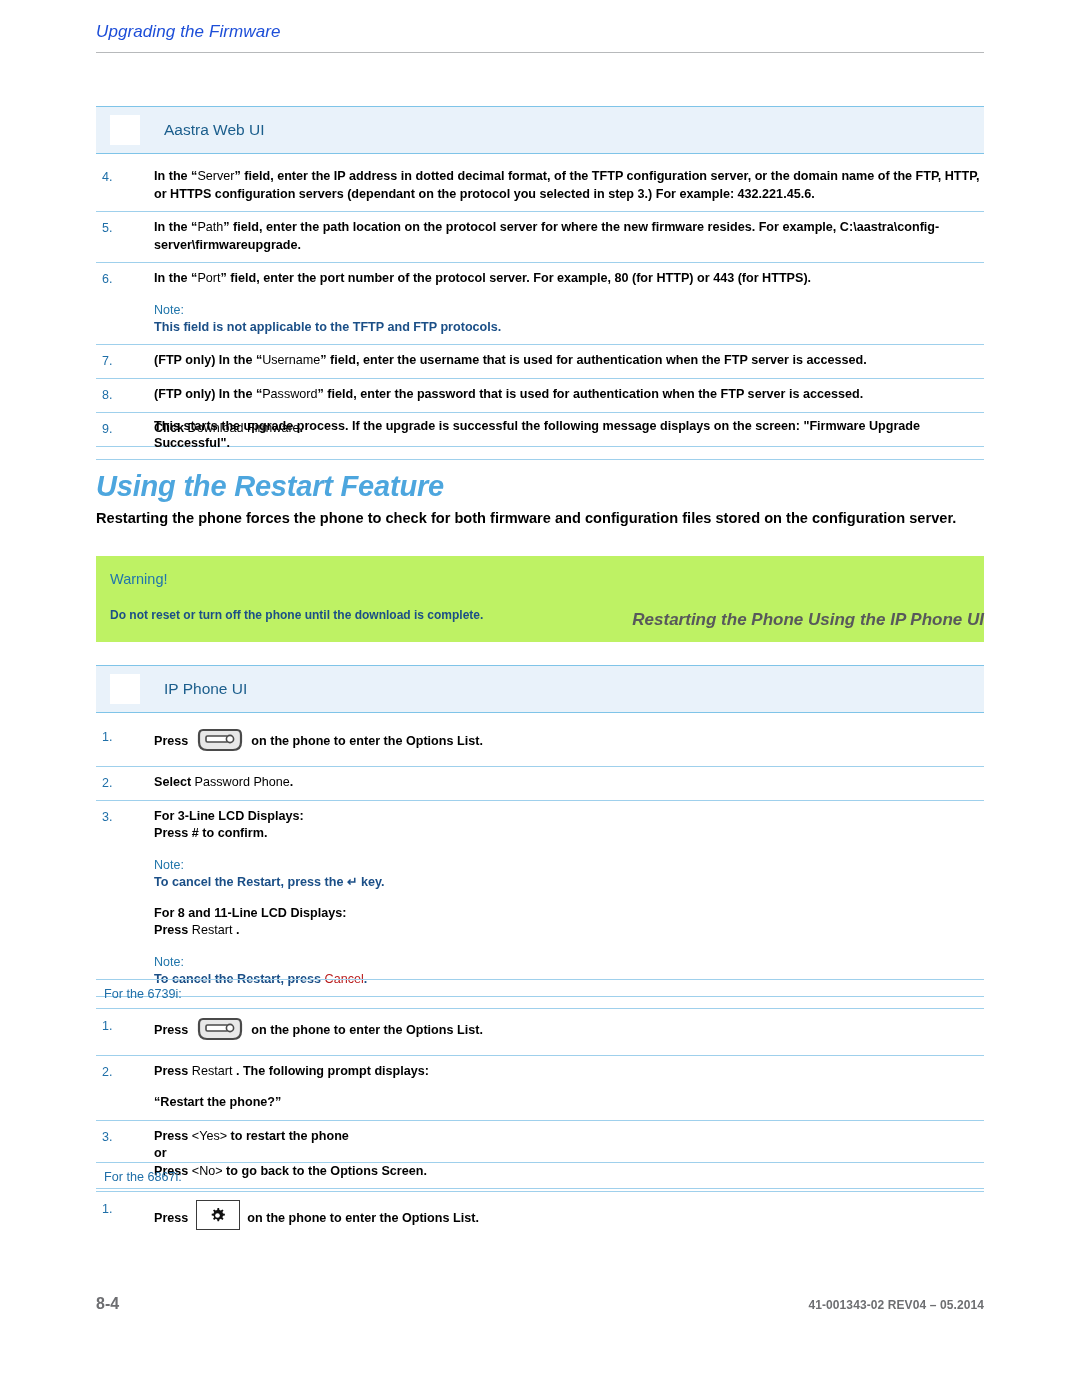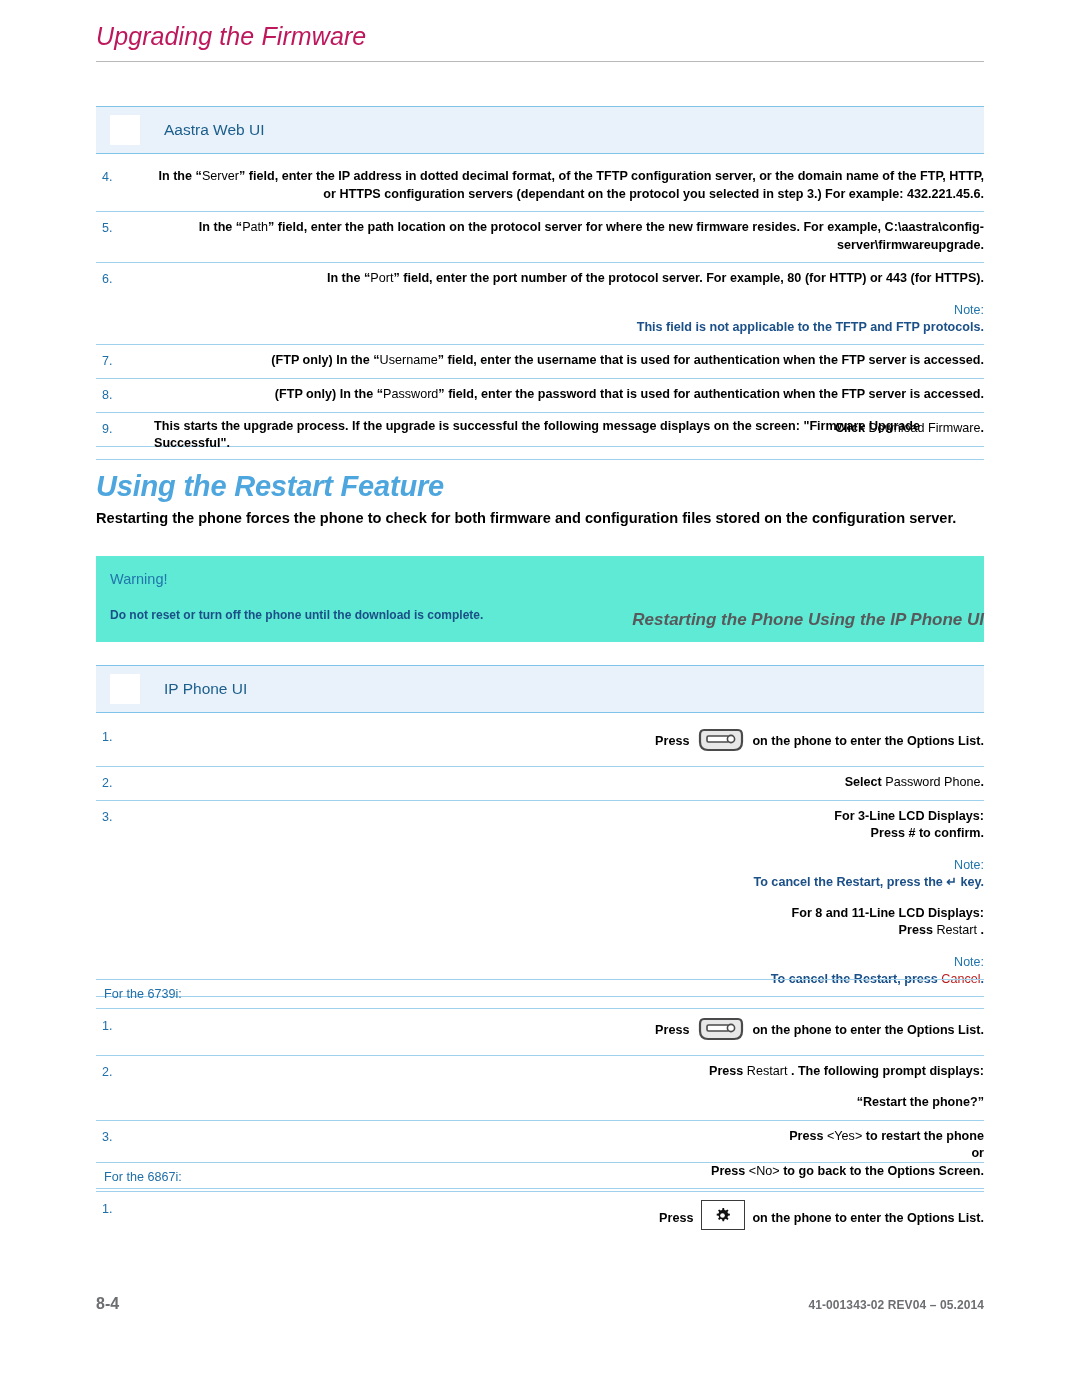--- a/index.html
+++ b/index.html
@@ -25,22 +25,22 @@
 
   
   .running-header {
     position: absolute;
     left: 96px;
     top: 22px;
     width: 888px;
   }
   .running-header .rh-text {
     font-style: italic;
-    font-size: 25px;
-    color: #be185d;
+    font-size: 17px;
+    color: #1d4ed8;
     font-weight: normal;
     letter-spacing: 0.1px;
     white-space: nowrap;
   }
   .running-header .rh-rule {
     margin-top: 10px;
     border-bottom: 1px solid #b7b9bb;
     width: 888px;
   }
 
@@ -92,21 +92,20 @@
     box-sizing: border-box;
     line-height: 17px;
     padding-top: 1px;
   }
   .step .body {
     flex: 1 1 auto;
     font-size: 12.6px;
     line-height: 17.5px;
     color: #000000;
     font-weight: bold;
-    text-align: right;
   }
 
   .lit { font-weight: normal; }
   .bold { font-weight: bold; }
 
   
   .note {
     margin-top: 14px;
   }
   .note .note-label {
@@ -148,21 +147,21 @@
   }
   .intro-para {
     font-size: 14.6px;
     font-weight: bold;
     line-height: 21px;
     color: #000000;
   }
 
   
   .warning-box {
-    background: #5eead4;
+    background: #bef264;
     padding: 12px 0 14px 14px;
     box-sizing: border-box;
   }
   .warning-box .warn-label {
     color: #2176ab;
     font-size: 14.5px;
     line-height: 22px;
     font-weight: normal;
   }
   .warning-box .warn-text {

